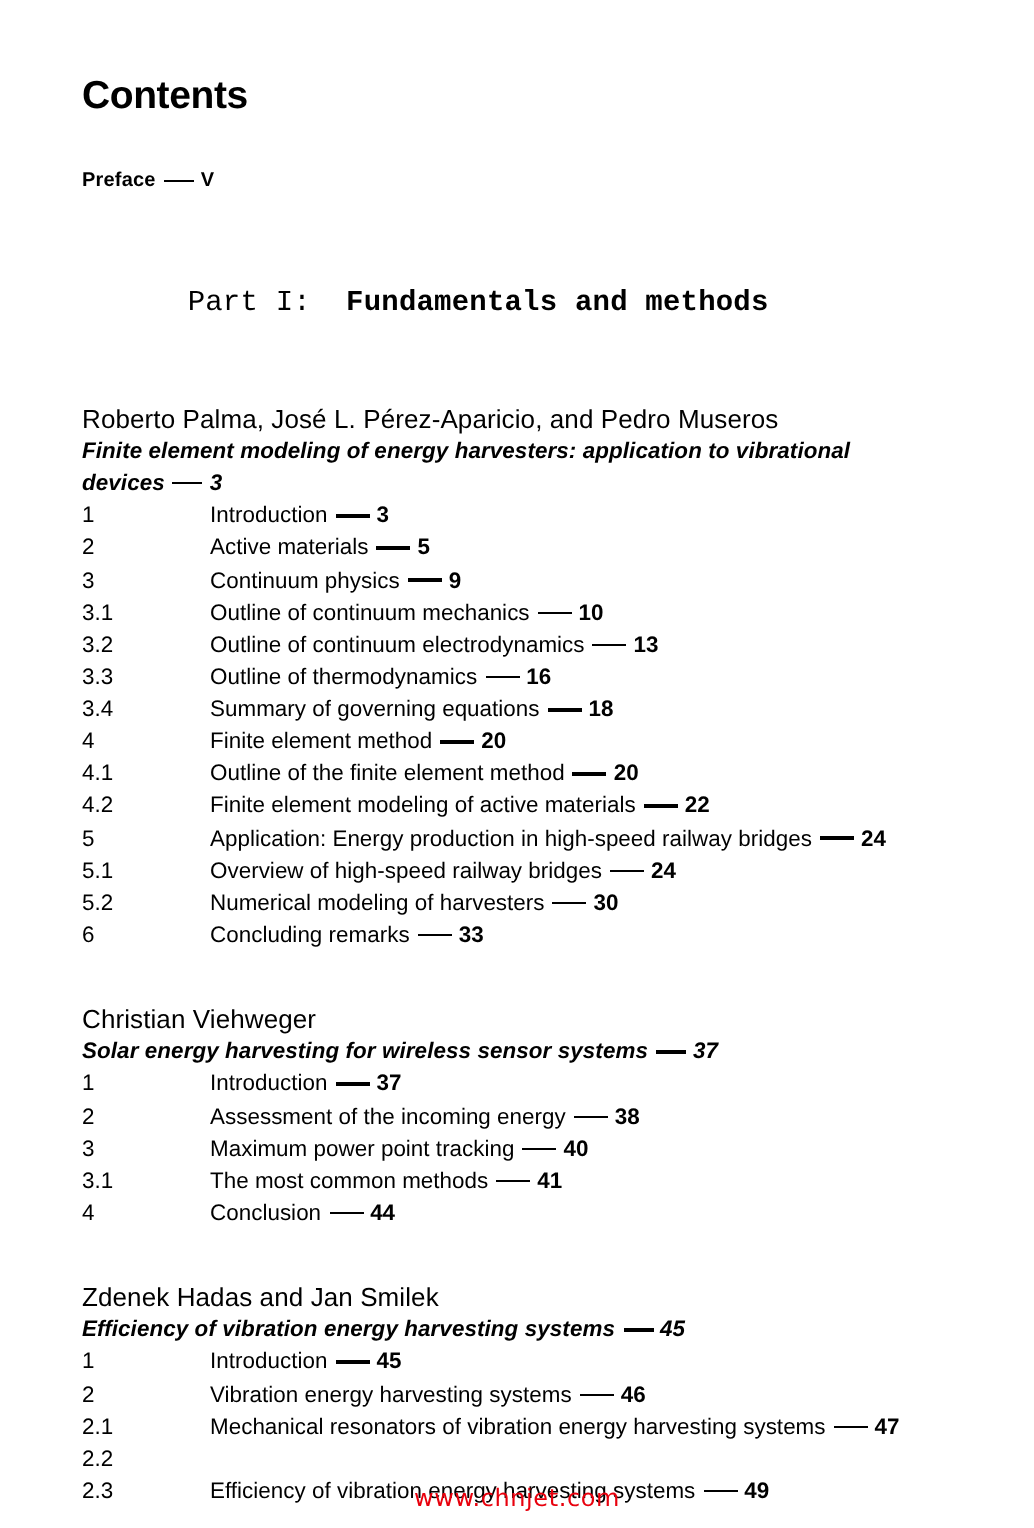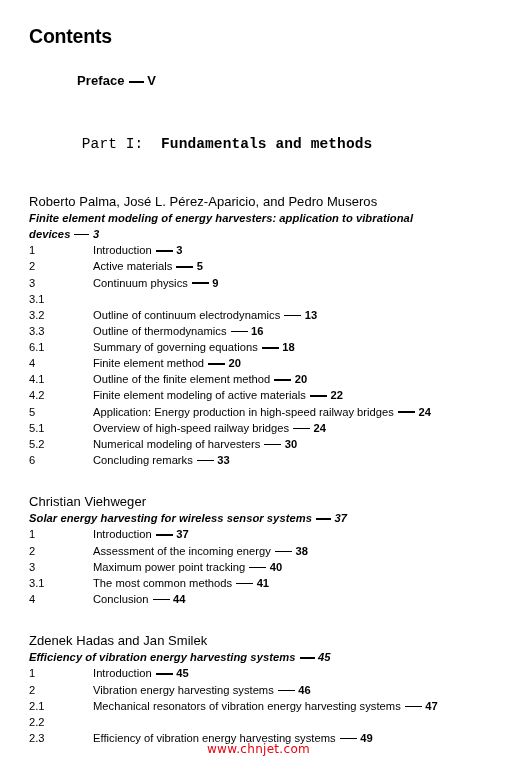--- a/index.html
+++ b/index.html
@@ -12,41 +12,40 @@
     height: 764px;
     font-family: "Liberation Sans", sans-serif;
     color: #000000;
     position: relative;
     overflow: hidden;
   }
   .page {
     position: relative;
     width: 517px;
     height: 764px;
-    padding: 0;
+    padding: 12px;
     box-sizing: border-box;
   }
   .inner {
     padding: 26px 29px 0 29px;
   }
 
   
   .contents-title {
     font-size: 19.5px;
     font-weight: bold;
     letter-spacing: -0.2px;
     margin: 0 0 0 0;
     line-height: 1.1;
   }
   .preface-line {
-    font-size: 13px;
+    font-size: 10px;
     font-weight: bold;
     margin-top: 26px;
     letter-spacing: 0.1px;
-    margin-left: 48px;
   }
   .part-heading {
     font-size: 14.5px;
     margin-top: 32px;
     letter-spacing: 0.1px;
     white-space: pre;
     font-family: Liberation Mono, monospace;
   }
   .part-heading .part-label { font-weight: normal; }
   .part-heading .part-name { font-weight: bold; }
@@ -149,31 +148,32 @@
             <div class="toc-row">
               <div class="toc-num">2</div>
               <div class="toc-text"><span>Active materials</span><span class="dash"></span><span class="pg">5</span></div>
             </div>
             <div class="toc-row">
               <div class="toc-num">3</div>
               <div class="toc-text"><span>Continuum physics</span><span class="dash"></span><span class="pg">9</span></div>
             </div>
             <div class="toc-row">
               <div class="toc-num">3.1</div>
+              <div class="toc-text"><span>Outline of continuum mechanics</span><span class="dash"></span><span class="pg">10</span></div>
             </div>
             <div class="toc-row">
               <div class="toc-num">3.2</div>
               <div class="toc-text"><span>Outline of continuum electrodynamics</span><span class="dash"></span><span class="pg">13</span></div>
             </div>
             <div class="toc-row">
               <div class="toc-num">3.3</div>
               <div class="toc-text"><span>Outline of thermodynamics</span><span class="dash"></span><span class="pg">16</span></div>
             </div>
             <div class="toc-row">
-              <div class="toc-num">6.1</div>
+              <div class="toc-num">3.4</div>
               <div class="toc-text"><span>Summary of governing equations</span><span class="dash"></span><span class="pg">18</span></div>
             </div>
             <div class="toc-row">
               <div class="toc-num">4</div>
               <div class="toc-text"><span>Finite element method</span><span class="dash"></span><span class="pg">20</span></div>
             </div>
             <div class="toc-row">
               <div class="toc-num">4.1</div>
               <div class="toc-text"><span>Outline of the finite element method</span><span class="dash"></span><span class="pg">20</span></div>
             </div>

